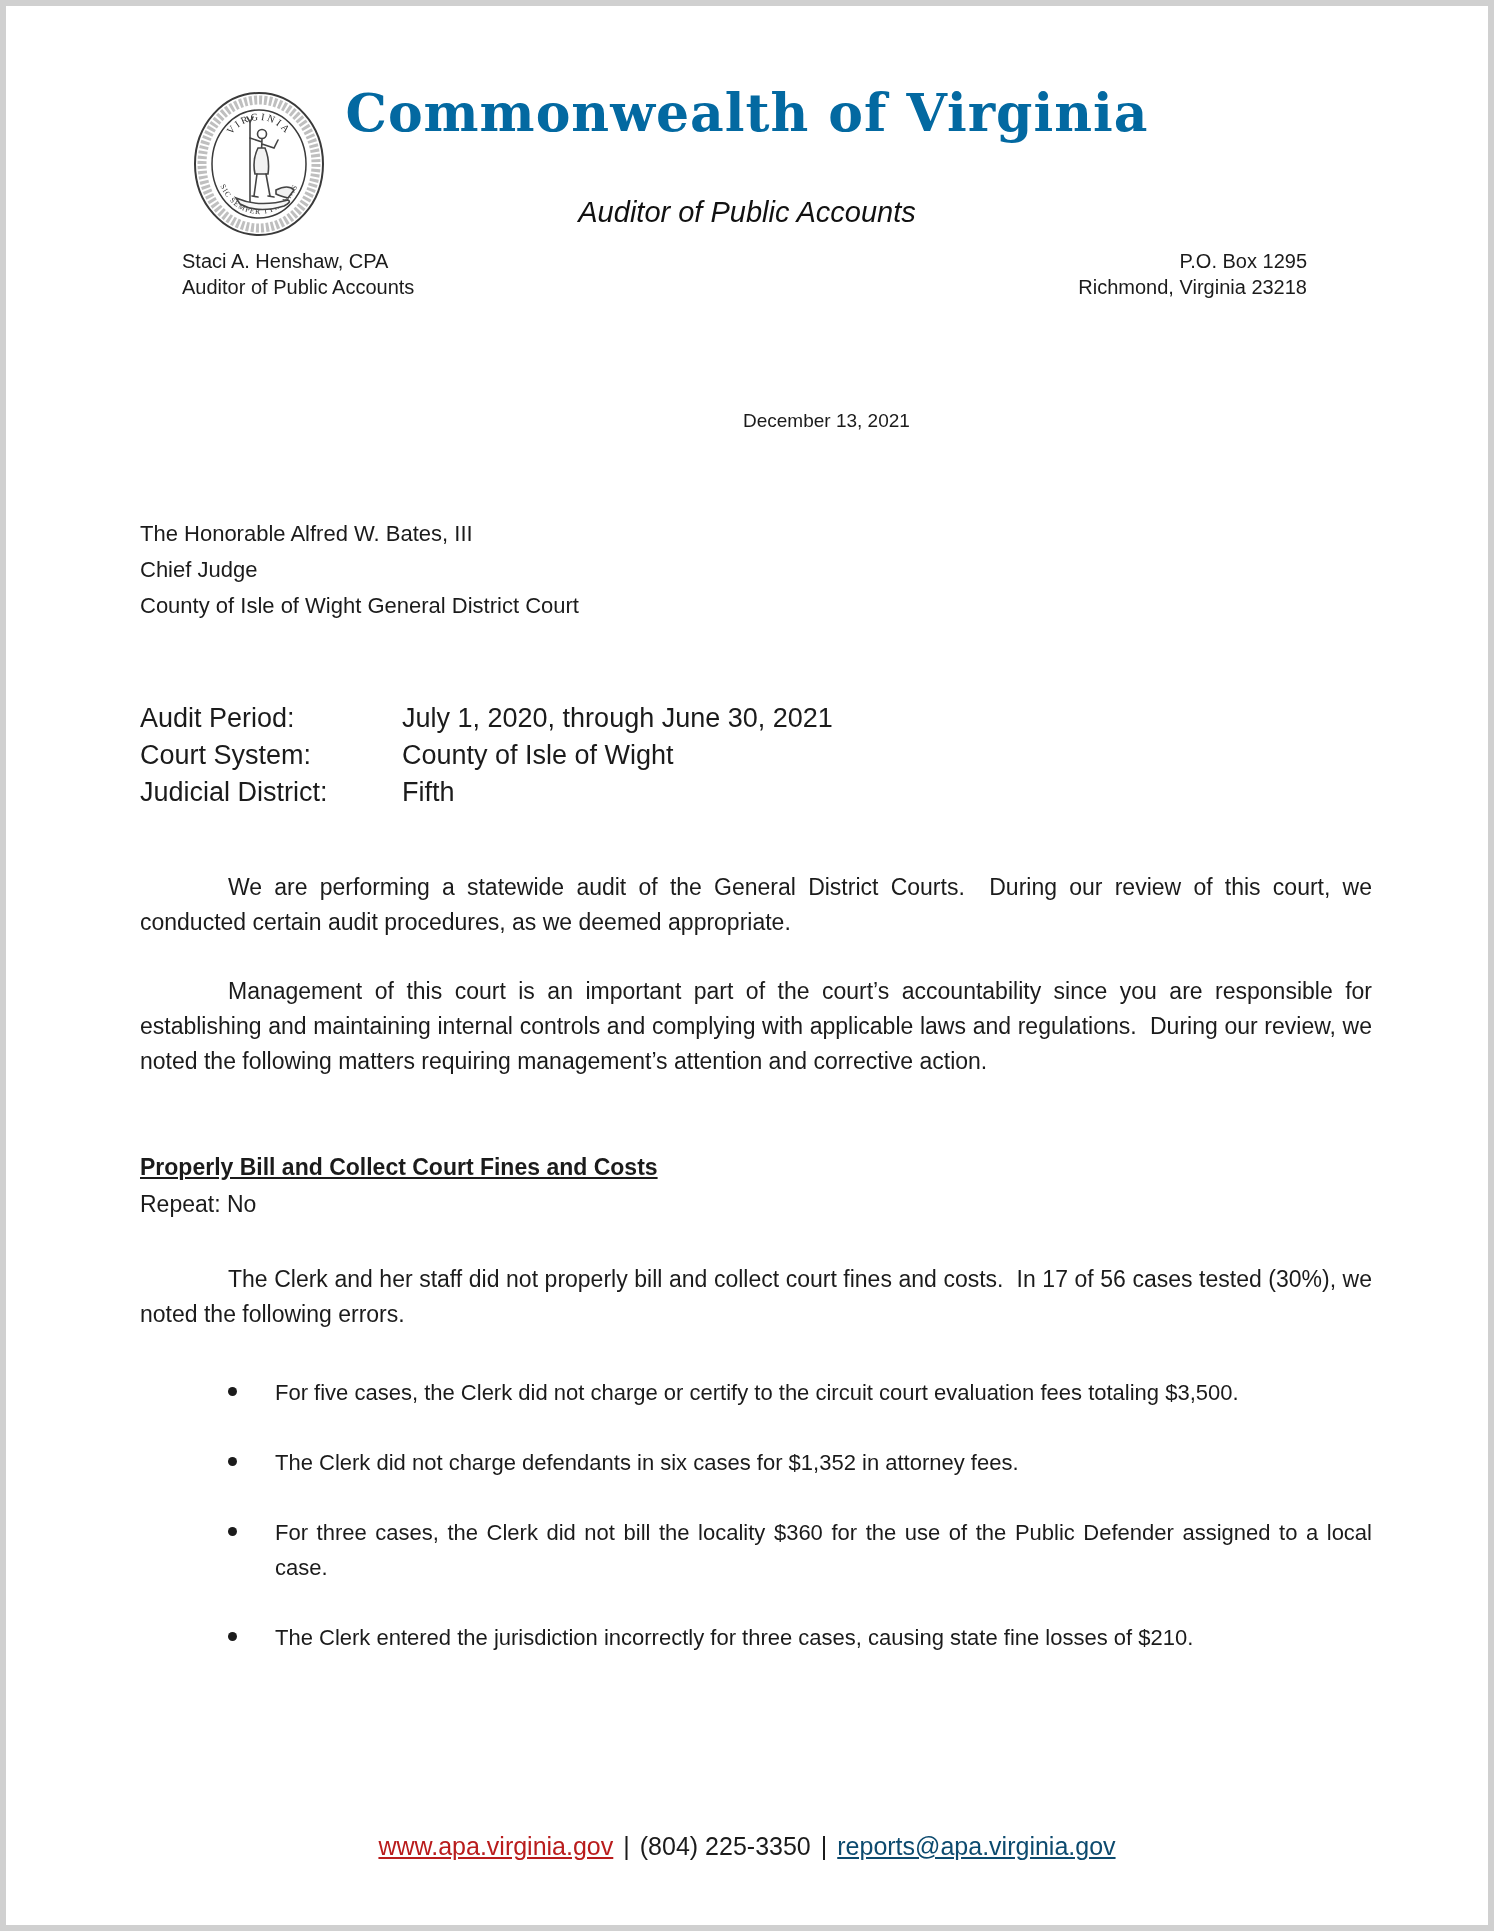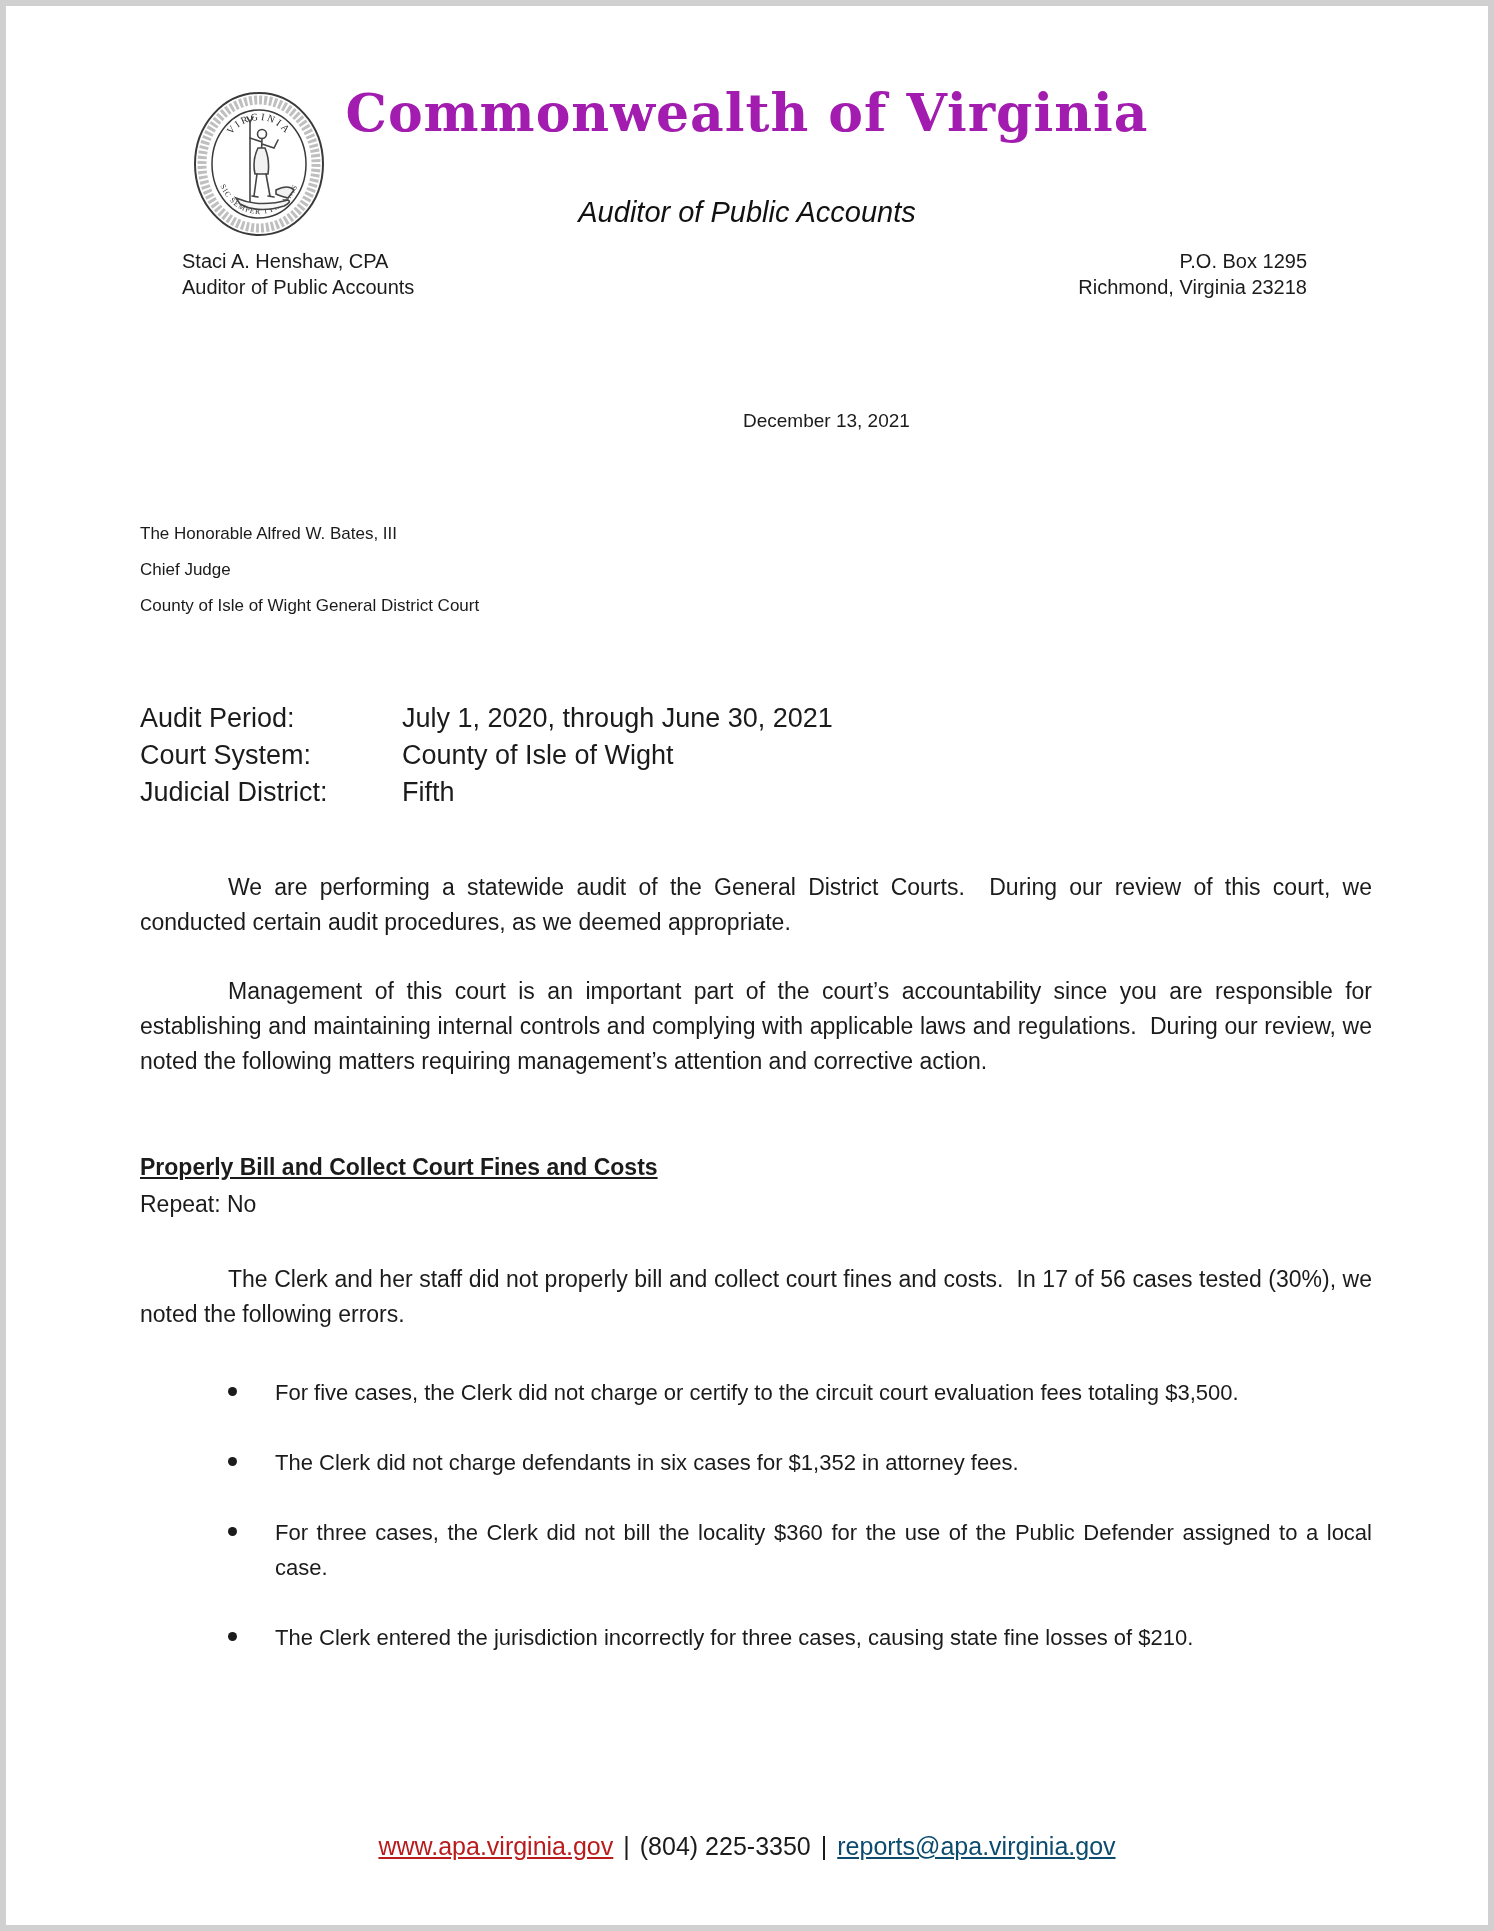--- a/index.html
+++ b/index.html
@@ -12,31 +12,31 @@
     font-family:"Liberation Sans",sans-serif;
     color:#1b1b1b;
     overflow:hidden;
   }
   .abs{position:absolute;}
   
   .seal{left:186px;top:84px;width:134px;height:148px;}
   .page-title{
     left:0;top:76px;width:100%;text-align:center;
     font-family:"DejaVu Serif",serif;font-weight:bold;
-    font-size:52px;letter-spacing:1px;color:#a21caf;
+    font-size:52px;letter-spacing:1px;color:#0369a1;
   }
   .page-subtitle{
     left:0;top:190px;width:100%;text-align:center;
     font-style:italic;font-size:29px;color:#111;
   }
   .hdr-left{left:176px;top:242px;font-size:20px;line-height:26px;}
   .hdr-right{right:181px;top:242px;font-size:20px;line-height:26px;text-align:right;}
   
   .date-line{left:737px;top:404px;font-size:19px;}
-  .recipient{left:134px;top:510px;font-size:17px;line-height:36px;}
+  .recipient{left:134px;top:510px;font-size:22px;line-height:36px;}
   .audit{left:134px;top:694px;font-size:27px;line-height:37px;}
   .audit-row .lbl{display:inline-block;width:262px;}
   .para{
     left:134px;right:116px;
     font-size:23px;line-height:35px;
     text-align:justify;
   }
   .indent{text-indent:88px;}
   .para1{top:864px;}
   .para2{top:968px;}

